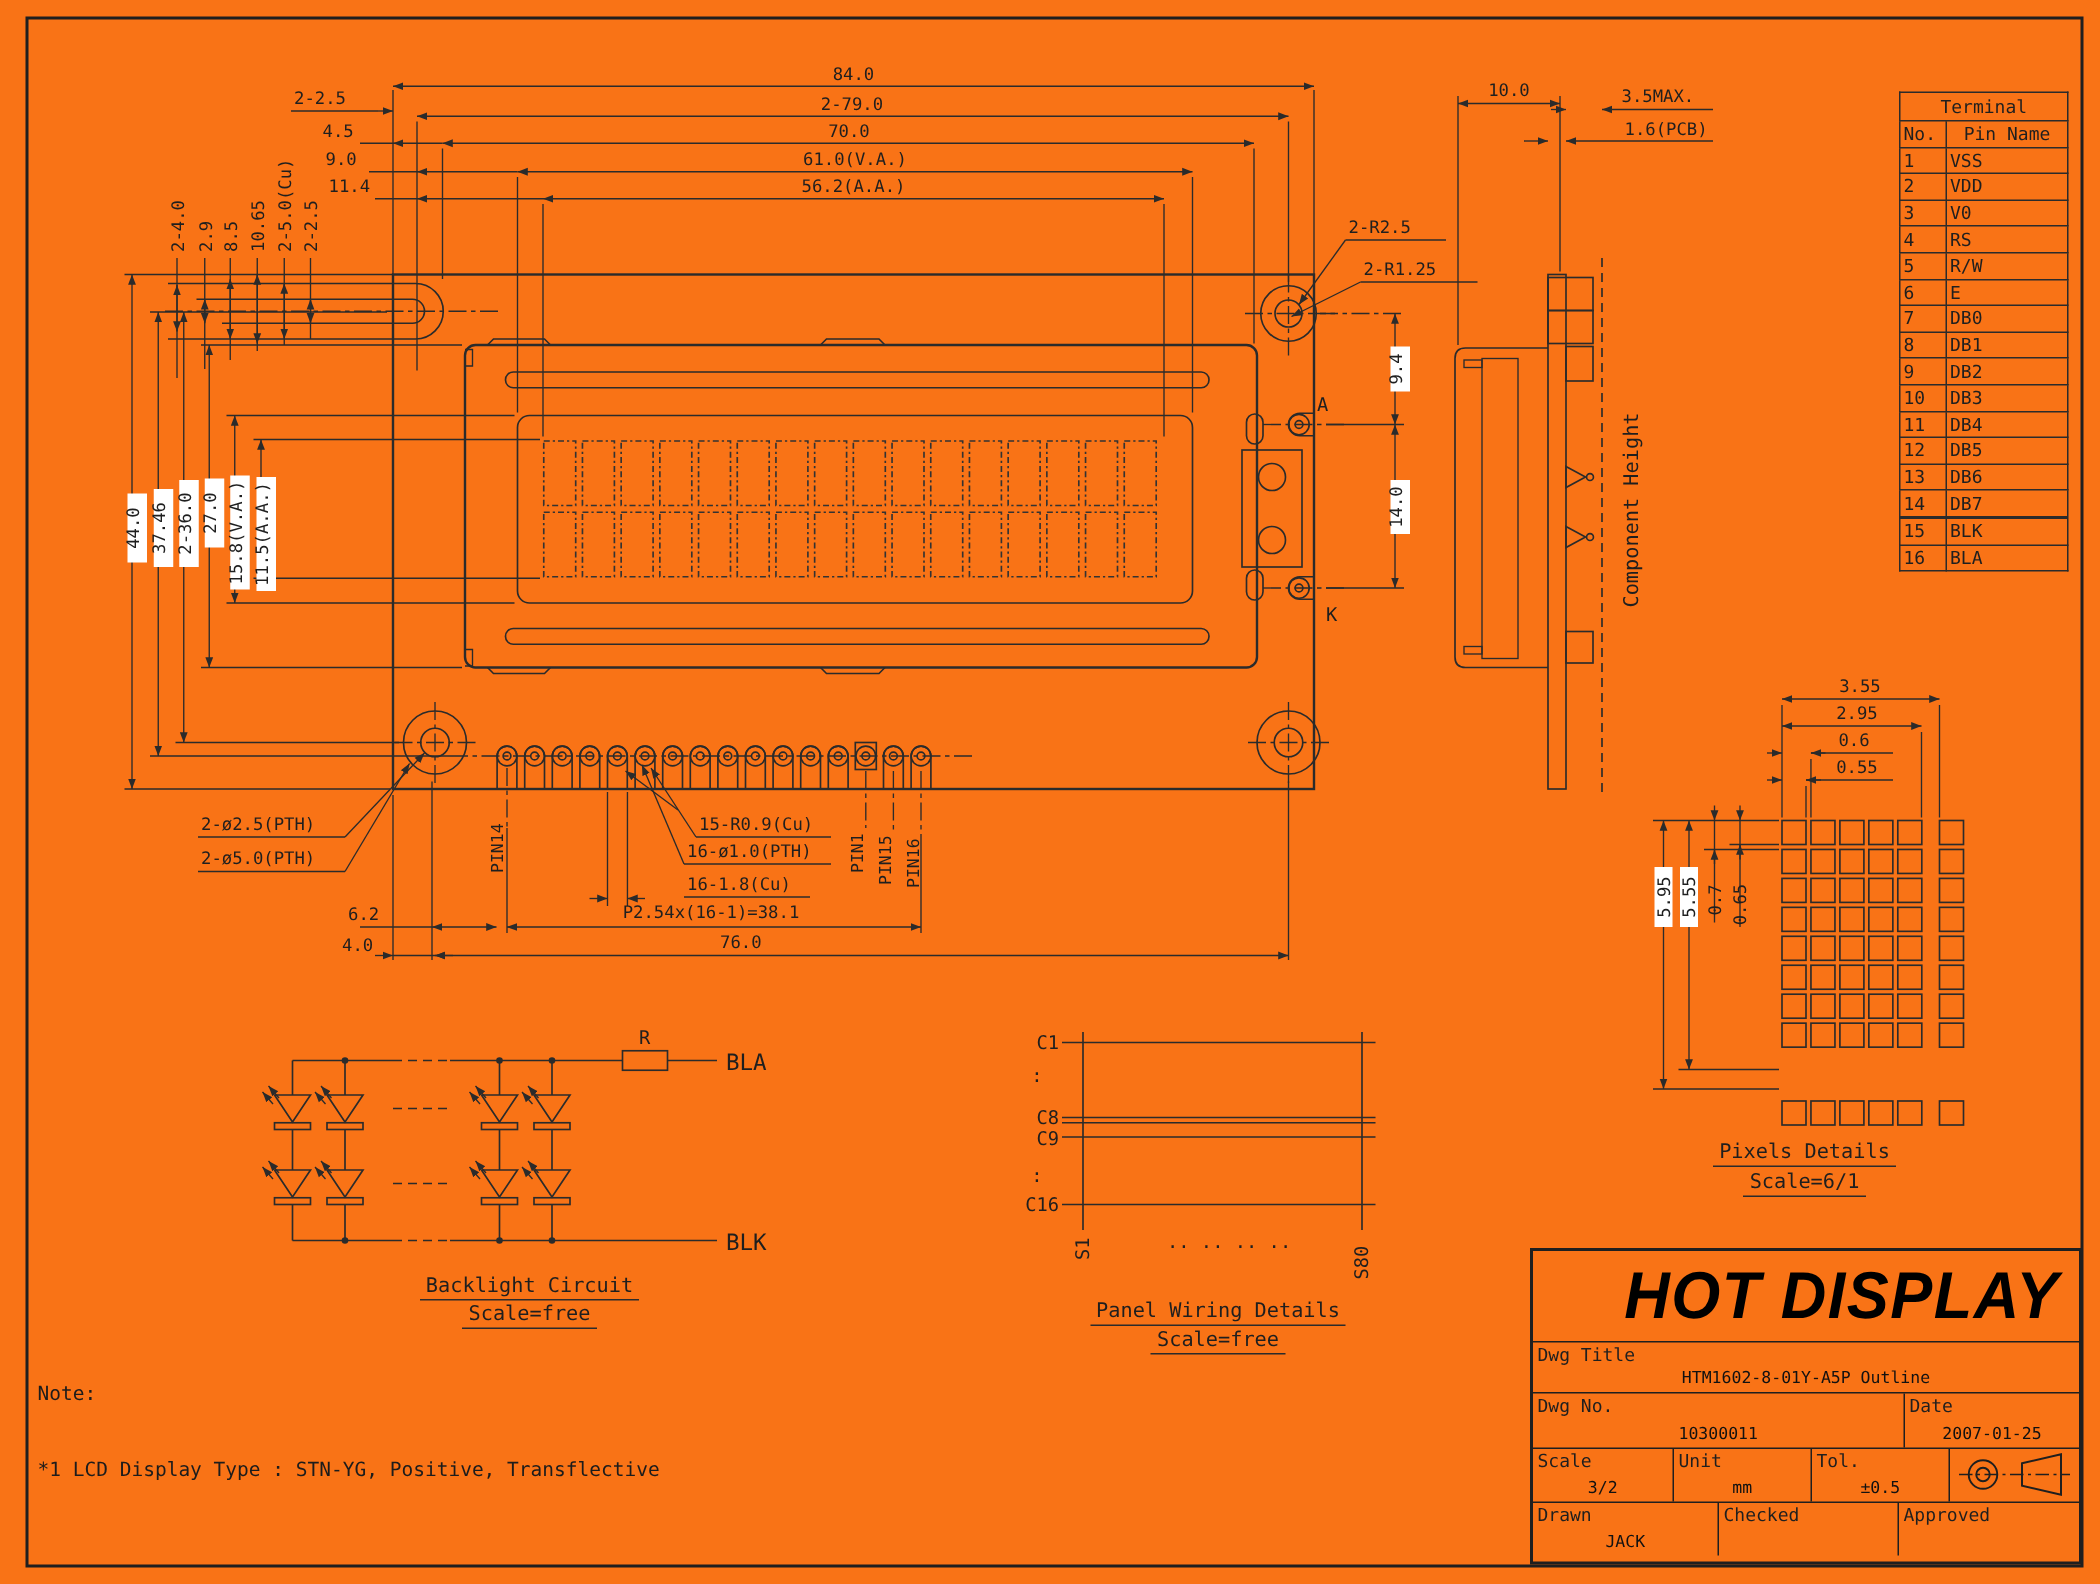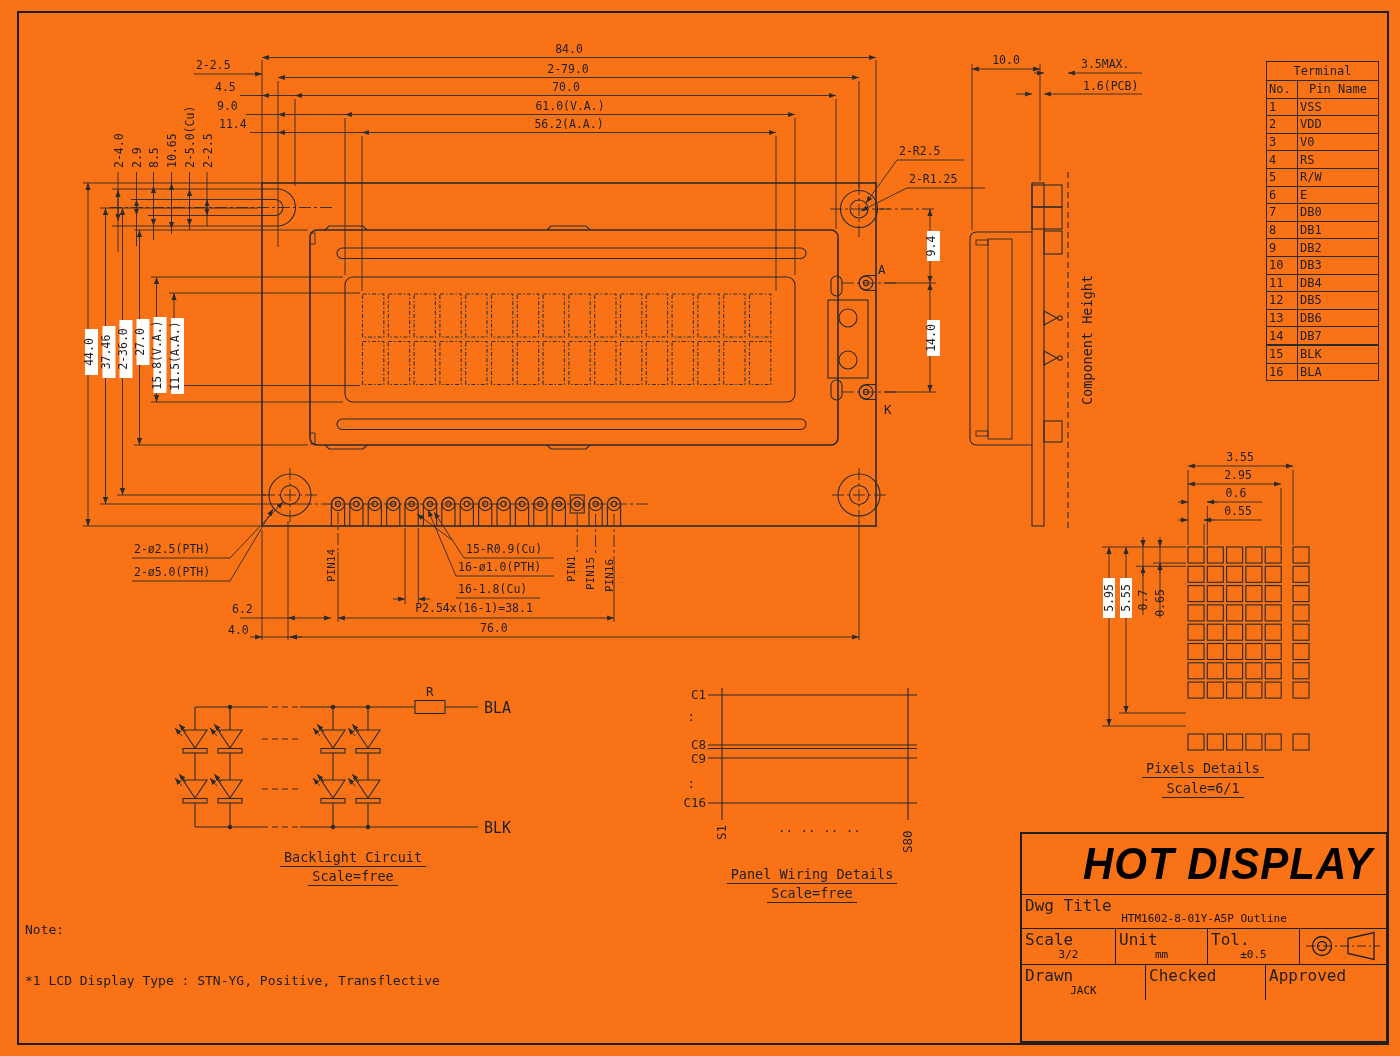--- a/index.html
+++ b/index.html
@@ -30,21 +30,21 @@
   
   #notes{position:absolute;left:25px;top:886px;font:13px "DejaVu Sans Mono",monospace;
          line-height:17.3px;white-space:pre;color:#1c1c1c;}
   
   #tblock{position:absolute;left:1020px;top:832px;width:368px;height:211px;
           border:2px solid #1f1f1f;box-sizing:border-box;font-family:"DejaVu Sans Mono",monospace;}
   .tb-row{position:relative;box-sizing:border-box;border-top:1.5px solid #1f1f1f;display:flex;}
   .tb-row:first-child{border-top:none;}
   .tb-cell{position:relative;box-sizing:border-box;border-left:1.5px solid #1f1f1f;flex:none;}
   .tb-cell:first-child{border-left:none;}
-  .tb-lab{position:absolute;left:3px;top:1px;font-size:16px;color:#1f1f1f;}
+  .tb-lab{position:absolute;left:3px;top:1px;font-size:12px;color:#1f1f1f;}
   .tb-val{position:absolute;left:0;right:0;bottom:3px;text-align:center;font-size:11px;color:#111;}
   #logo-row{height:60px;display:flex;align-items:center;justify-content:center;margin-left:48px;}
   #logo{font-family:"Liberation Sans",sans-serif;font-weight:bold;font-style:italic;
         font-size:42px;letter-spacing:1px;color:#000;transform:scaleY(1.05);}
 </style>
 </head>
 <body>
 
 <div id="sheet">
 
@@ -592,20 +592,30 @@
 <div id="tblock">
   <div class="tb-row" id="logo-row">
     <div id="logo">HOT DISPLAY</div>
   </div>
   <div class="tb-row" style="height:34px">
     <div class="tb-cell" style="width:100%">
       <div class="tb-lab">Dwg Title</div>
       <div class="tb-val">HTM1602-8-01Y-A5P Outline</div>
     </div>
   </div>
+  <div class="tb-row" style="height:37px">
+    <div class="tb-cell" style="width:247px">
+      <div class="tb-lab">Dwg No.</div>
+      <div class="tb-val">10300011</div>
+    </div>
+    <div class="tb-cell" style="flex:1">
+      <div class="tb-lab">Date</div>
+      <div class="tb-val">2007-01-25</div>
+    </div>
+  </div>
   <div class="tb-row" style="height:36px">
     <div class="tb-cell" style="width:93px">
       <div class="tb-lab">Scale</div>
       <div class="tb-val">3/2</div>
     </div>
     <div class="tb-cell" style="width:92px">
       <div class="tb-lab">Unit</div>
       <div class="tb-val">mm</div>
     </div>
     <div class="tb-cell" style="width:92px">

